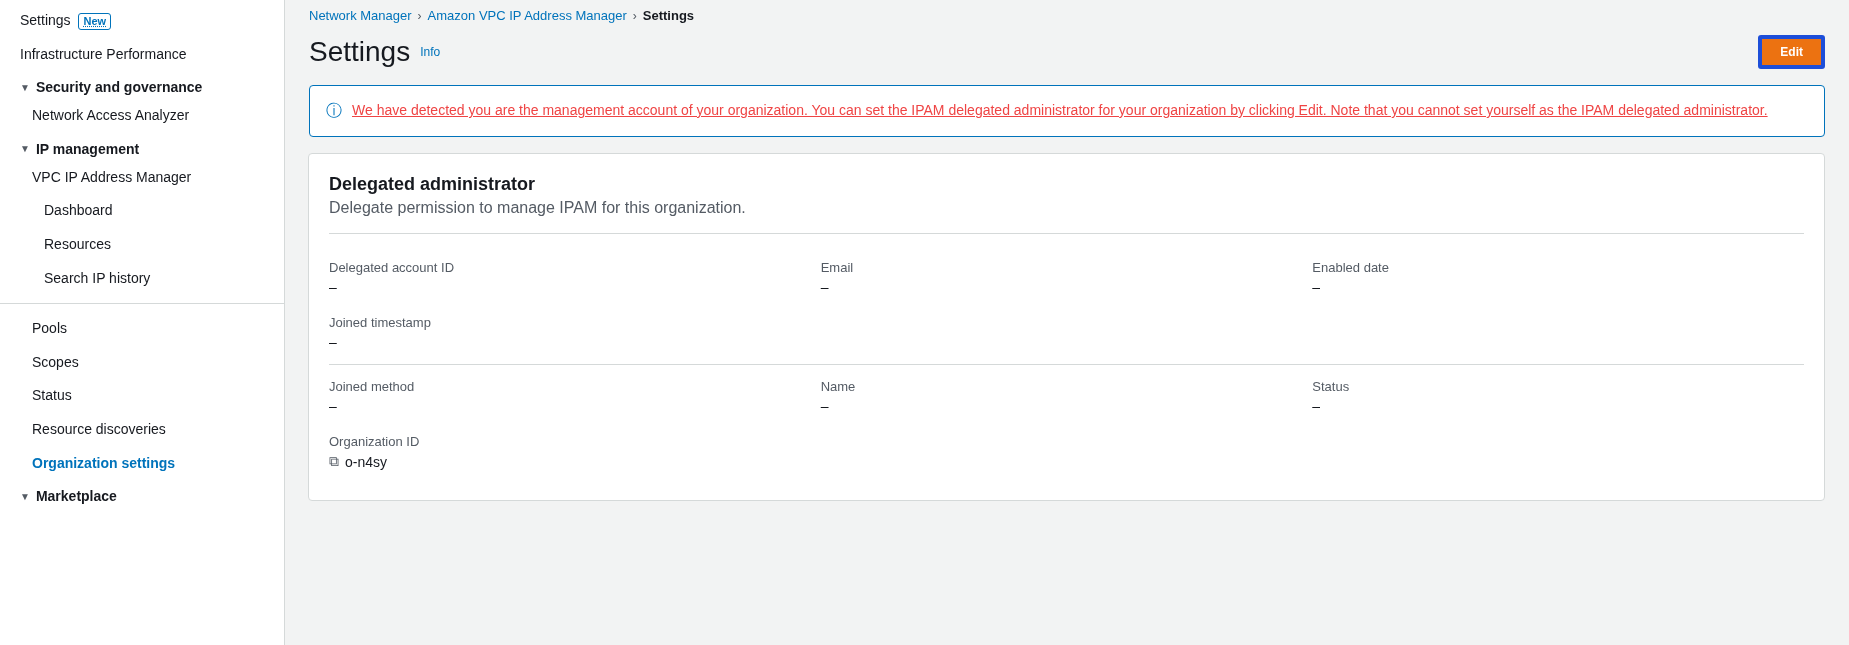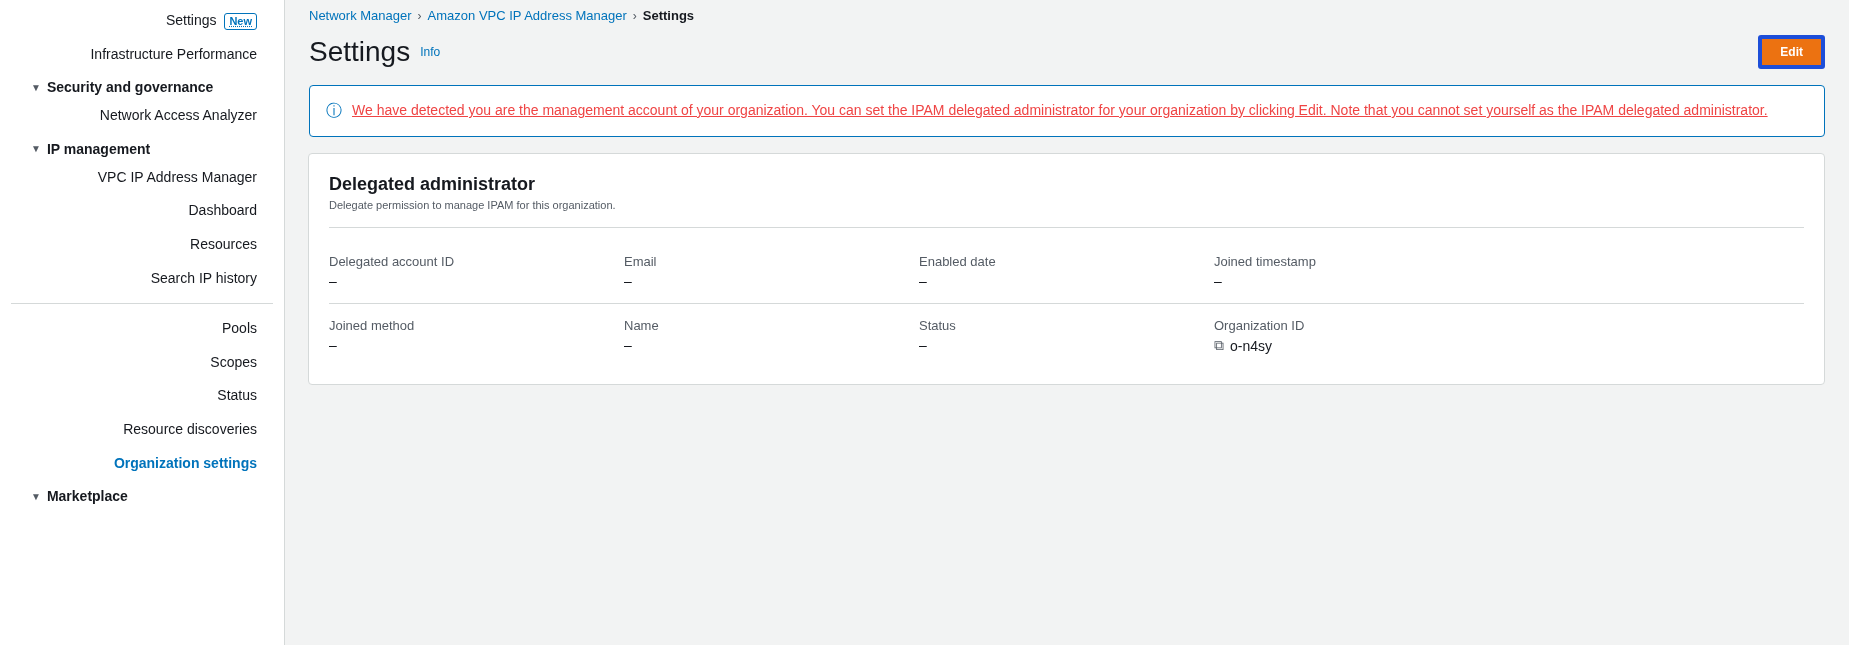--- a/index.html
+++ b/index.html
@@ -39,22 +39,21 @@
     .sidebar-section-header .chevron {
       font-size: 10px;
       color: #545b64;
     }
     .sidebar-divider {
       border: none;
       border-top: 1px solid #d5d9d9;
       margin: 8px 0;
     }
     .sidebar-top {
-      padding: 4px 11px;
-      text-align: right;
+      padding: 4px 0;
     }
     .new-badge {
       display: inline-block;
       background: transparent;
       color: #0073bb;
       font-size: 11px;
       font-weight: 700;
       border: 1px solid #0073bb;
       border-radius: 3px;
       padding: 0 4px;
@@ -156,32 +155,32 @@
       border-radius: 4px;
       padding: 20px;
     }
     .card-title {
       font-size: 18px;
       font-weight: 700;
       color: #16191f;
       margin-bottom: 4px;
     }
     .card-subtitle {
-      font-size: 11px;
+      font-size: 16px;
       color: #545b64;
       margin-bottom: 16px;
     }
     .card-divider {
       border: none;
       border-top: 1px solid #d5d9d9;
       margin-bottom: 16px;
     }
     .card-grid {
       display: grid;
-      grid-template-columns: 1fr 1fr 1fr 1fr 1fr;
+      grid-template-columns: 1fr 1fr 1fr;
       gap: 0;
     }
     .card-field {
       padding: 10px 16px 10px 0;
     }
     .card-field-label {
       font-size: 13px;
       color: #545b64;
       margin-bottom: 4px;
     }

